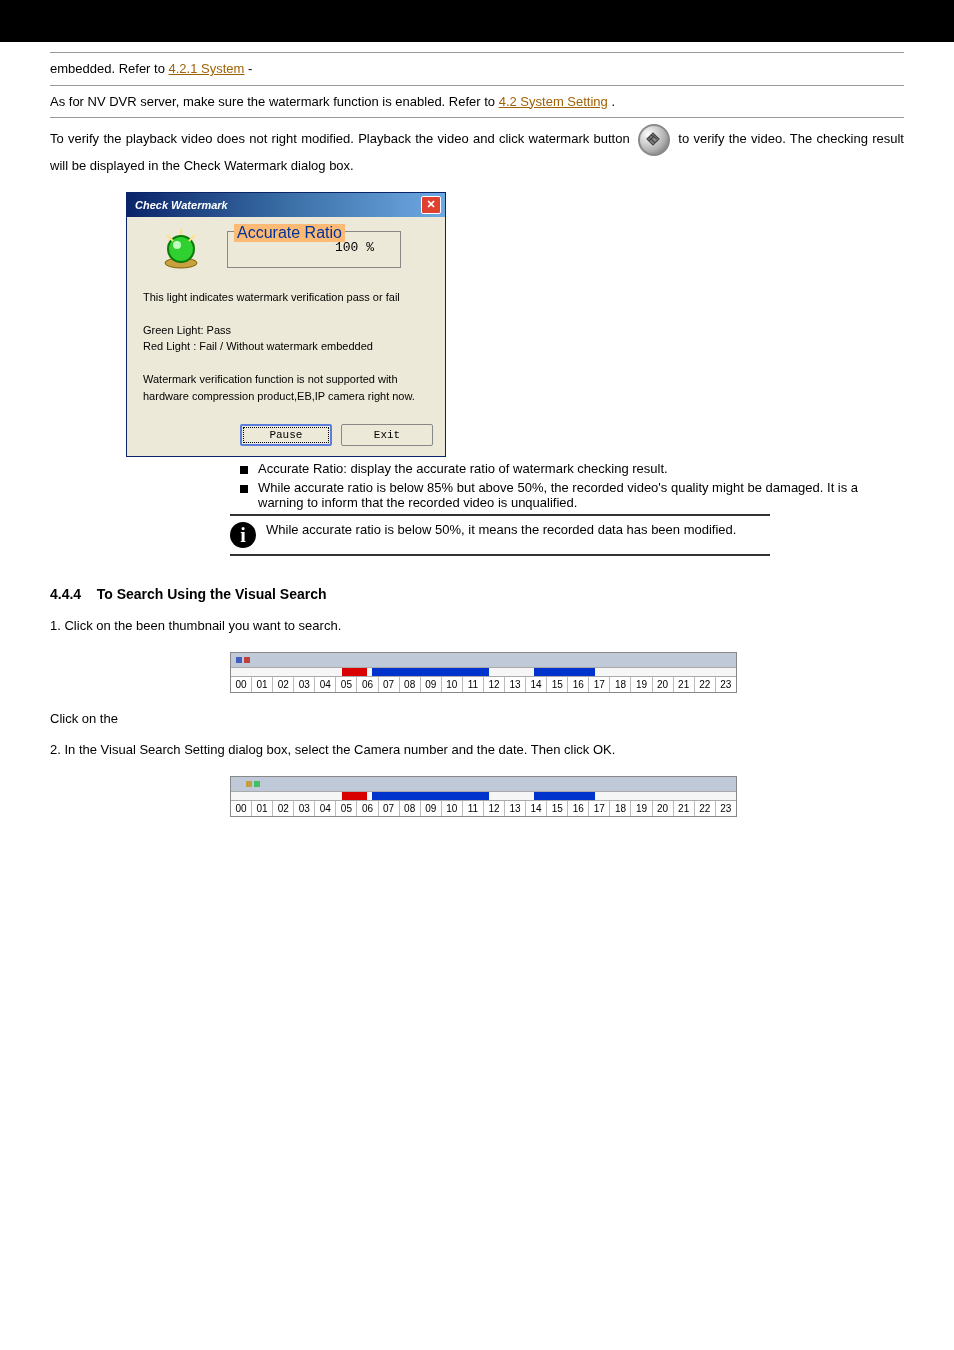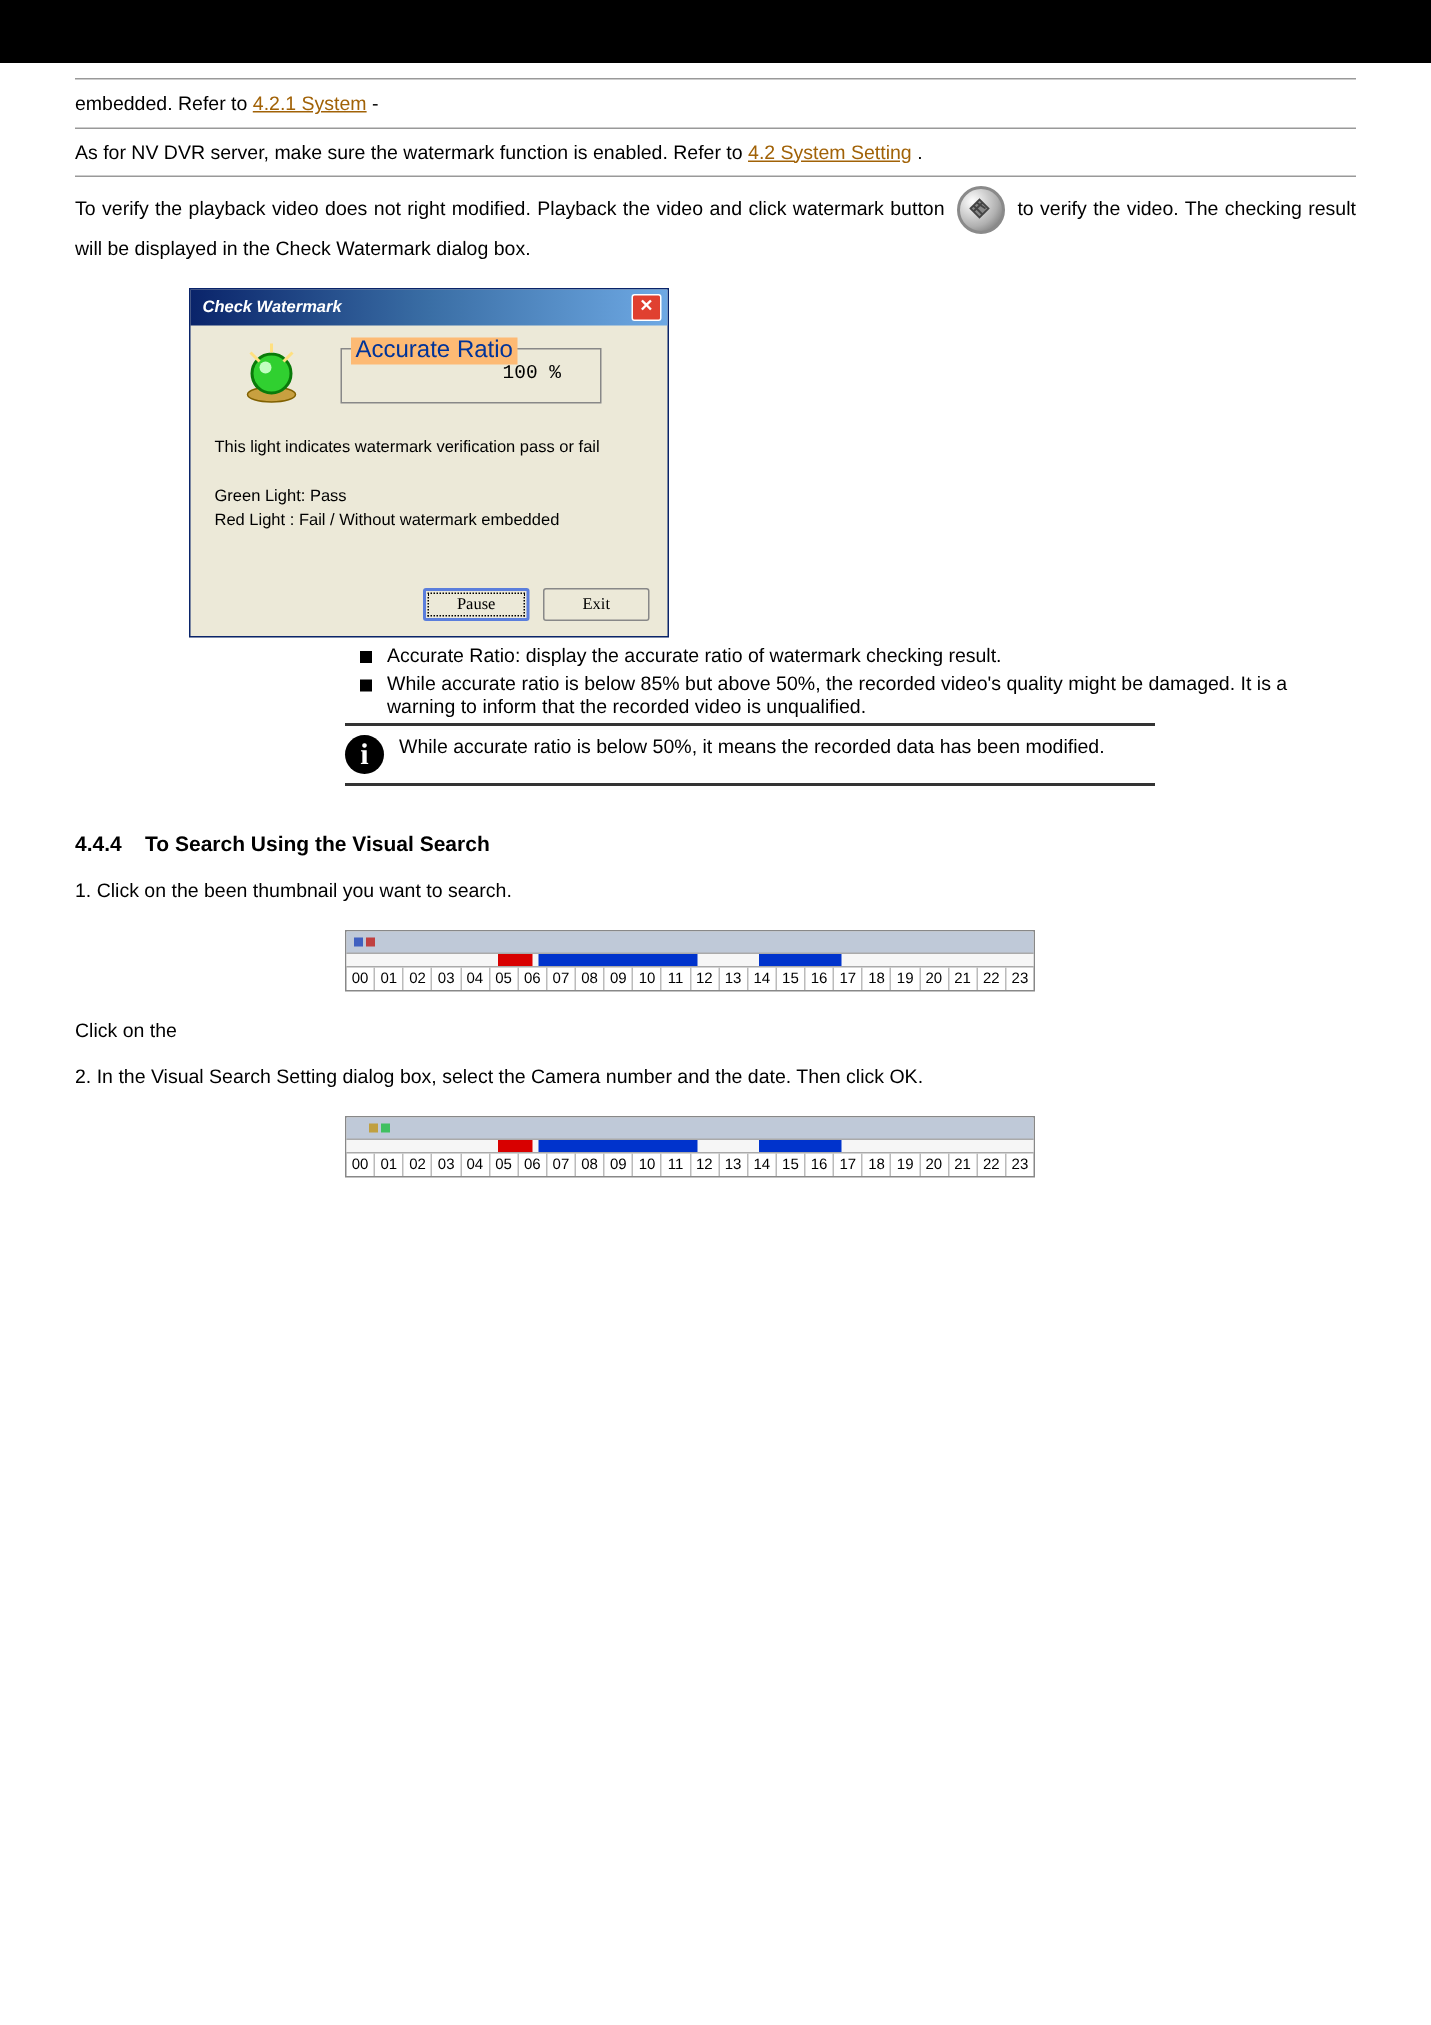--- a/index.html
+++ b/index.html
@@ -138,23 +138,23 @@
   }
   .dlg-text .indent {
     display: block;
     margin-left: 4px;
   }
   .dlg-buttons {
     text-align: right;
     padding-top: 10px;
   }
   .win-btn {
-    font-family: Liberation Serif, serif;
+    font-family: Liberation Mono, monospace;
     font-size: 11px;
-    width: 71px;
+    width: 92px;
     height: 22px;
     background: #ece9d8;
     border: 1px solid #888;
     border-radius: 2px;
     margin-left: 6px;
     cursor: pointer;
   }
   .win-btn.default {
     outline: 1px dotted #000;
     outline-offset: -4px;
@@ -207,21 +207,21 @@
   .section-num {
     font-weight: bold;
     text-align: center;
   }
   .section-title {
     font-weight: bold;
   }
 
   .timeline-wrap {
     margin: 10px 0 10px 180px;
-    width: 460px;
+    width: 507px;
   }
   .timeline {
     border: 1px solid #888;
     font-family: Tahoma, sans-serif;
     font-size: 10px;
   }
   .tl-lamp-row {
     height: 14px;
     background: #bfc9d8;
     display: flex;
@@ -332,20 +332,21 @@
             <span class="legend">Accurate Ratio</span>
             <div class="ratio-value">100 %</div>
           </div>
         </div>
         <div class="dlg-text">
           <span class="indent">This light indicates watermark verification pass or fail</span>
           <br>
           <span class="indent">Green Light: Pass</span>
           <span class="indent">Red Light  :  Fail / Without watermark embedded</span>
           <br>
+          <span class="indent">Watermark verification function is not supported with hardware compression product,EB,IP camera right now.</span>
         </div>
         <div class="dlg-buttons">
           <button class="win-btn default">Pause</button>
           <button class="win-btn">Exit</button>
         </div>
       </div>
     </div>
   </div>
 
   <div class="bullet-row">

